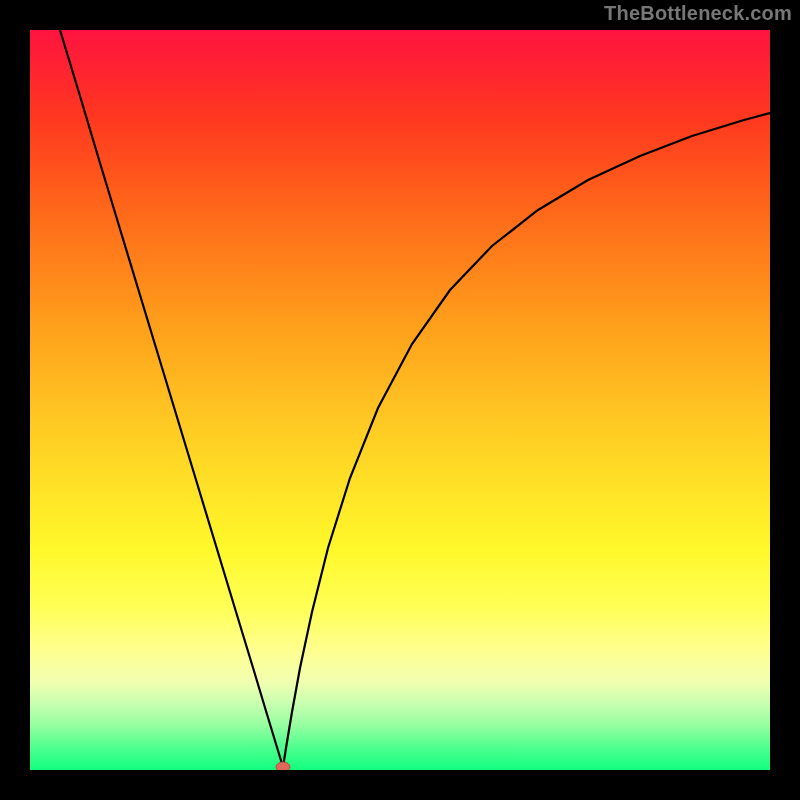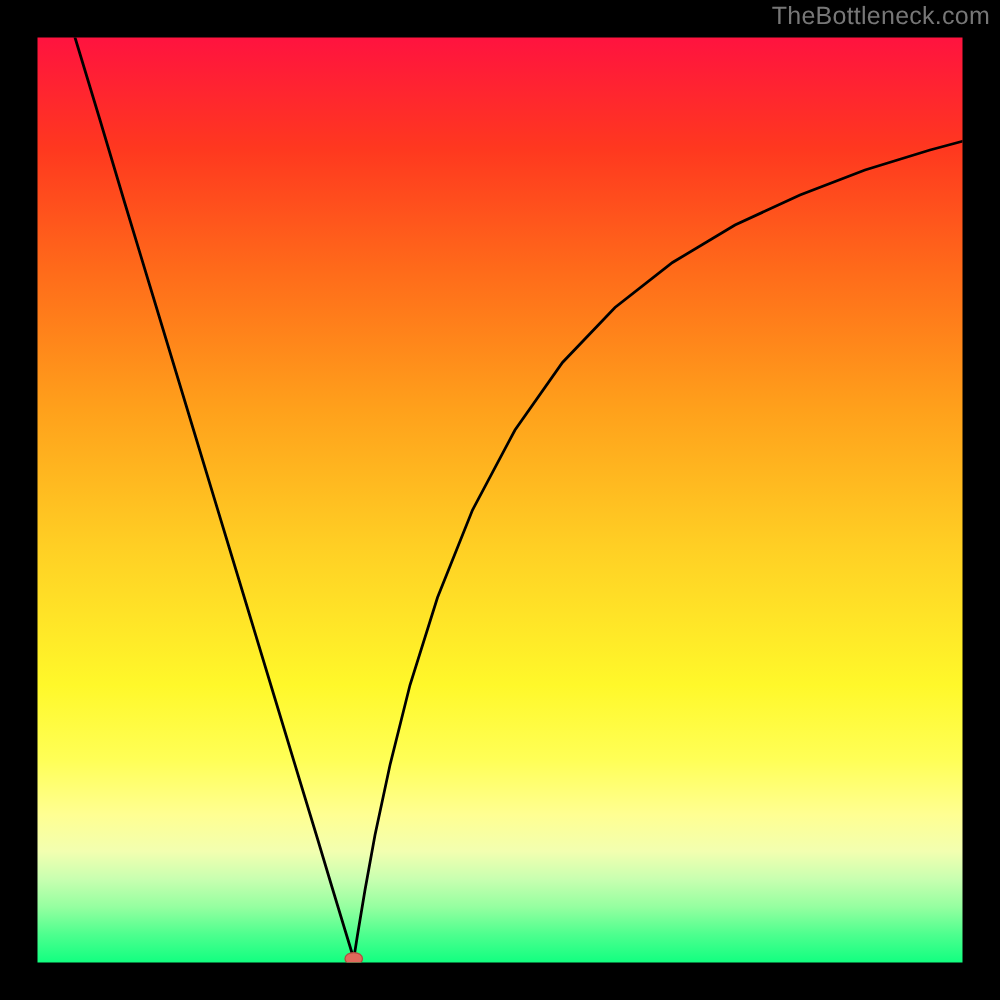--- a/index.html
+++ b/index.html
@@ -11,20 +11,21 @@
     overflow: hidden;
     font-family: Arial, Helvetica, sans-serif;
   }
   .frame {
     position: absolute;
     top: 0;
     left: 0;
     width: 800px;
     height: 780px;
     background: #000;
+    font-weight: bold;
   }
   .plot-area {
     position: absolute;
     top: 30px;
     left: 30px;
     width: 740px;
     height: 740px;
     background: linear-gradient(to bottom,
       #ff133f 0%,
       #ff381f 12%,

